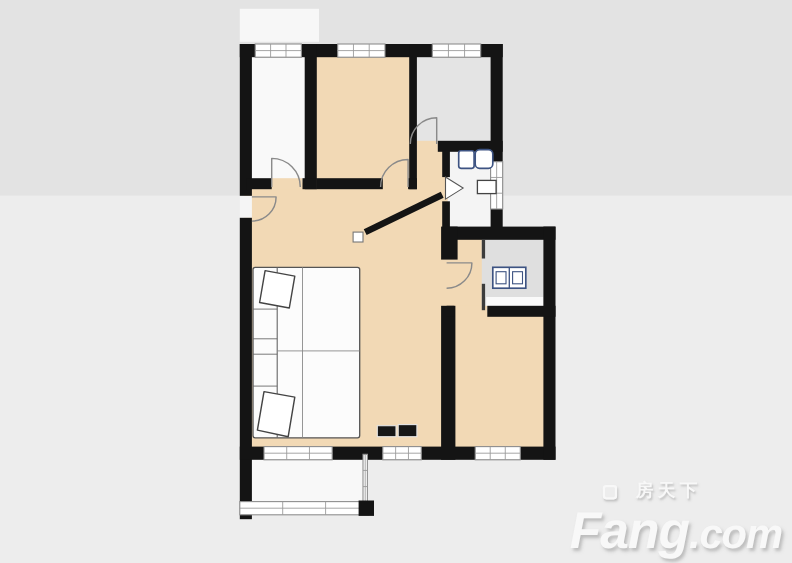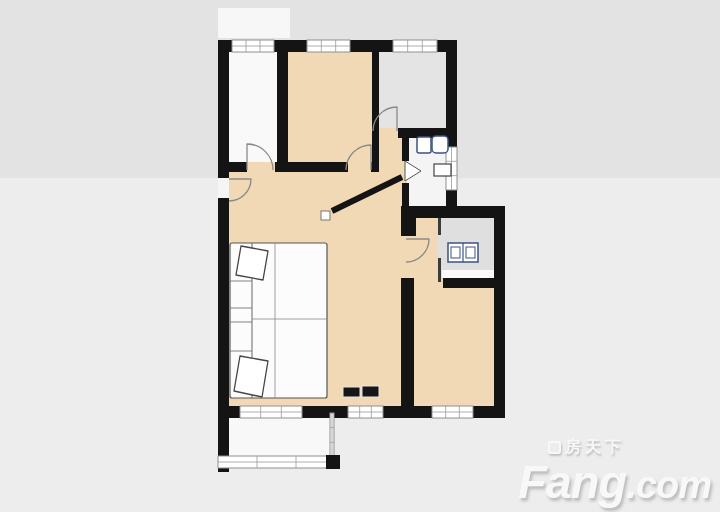--- a/index.html
+++ b/index.html
@@ -1,20 +1,20 @@
 <!DOCTYPE html>
 <html><head>
 <meta charset="utf-8">
 <style>
   html,body{margin:0;padding:0;background:#ededed;}
   .stage{position:relative;width:720px;height:512px;overflow:hidden;
          font-family:"Liberation Sans",sans-serif;background:#ededed;}
   .stage svg{position:absolute;left:0;top:0;}
   .logo{position:absolute;left:518px;top:438px;color:#f8f8f8;user-select:none;}
-  .logo-top{display:flex;align-items:center;gap:4px;margin-left:30px;height:18px;}
+  .logo-top{display:flex;align-items:center;gap:17px;margin-left:30px;height:18px;}
   .logo-icon{display:inline-block;width:9px;height:9px;border:2.5px solid #f8f8f8;
              border-radius:3px;box-shadow:1px 2px 2px rgba(140,140,140,.45);}
   .logo-cn{font-size:16px;font-weight:bold;letter-spacing:4px;line-height:18px;
            text-shadow:1px 2px 2px rgba(140,140,140,.5);}
   .logo-en{font-size:47px;font-weight:bold;line-height:52px;letter-spacing:-1px;
            text-shadow:2px 3px 3px rgba(140,140,140,.5);white-space:nowrap;font-style:italic;}
   .logo-com{font-size:38px;letter-spacing:-1px;}
 </style>
 </head>
 <body>

